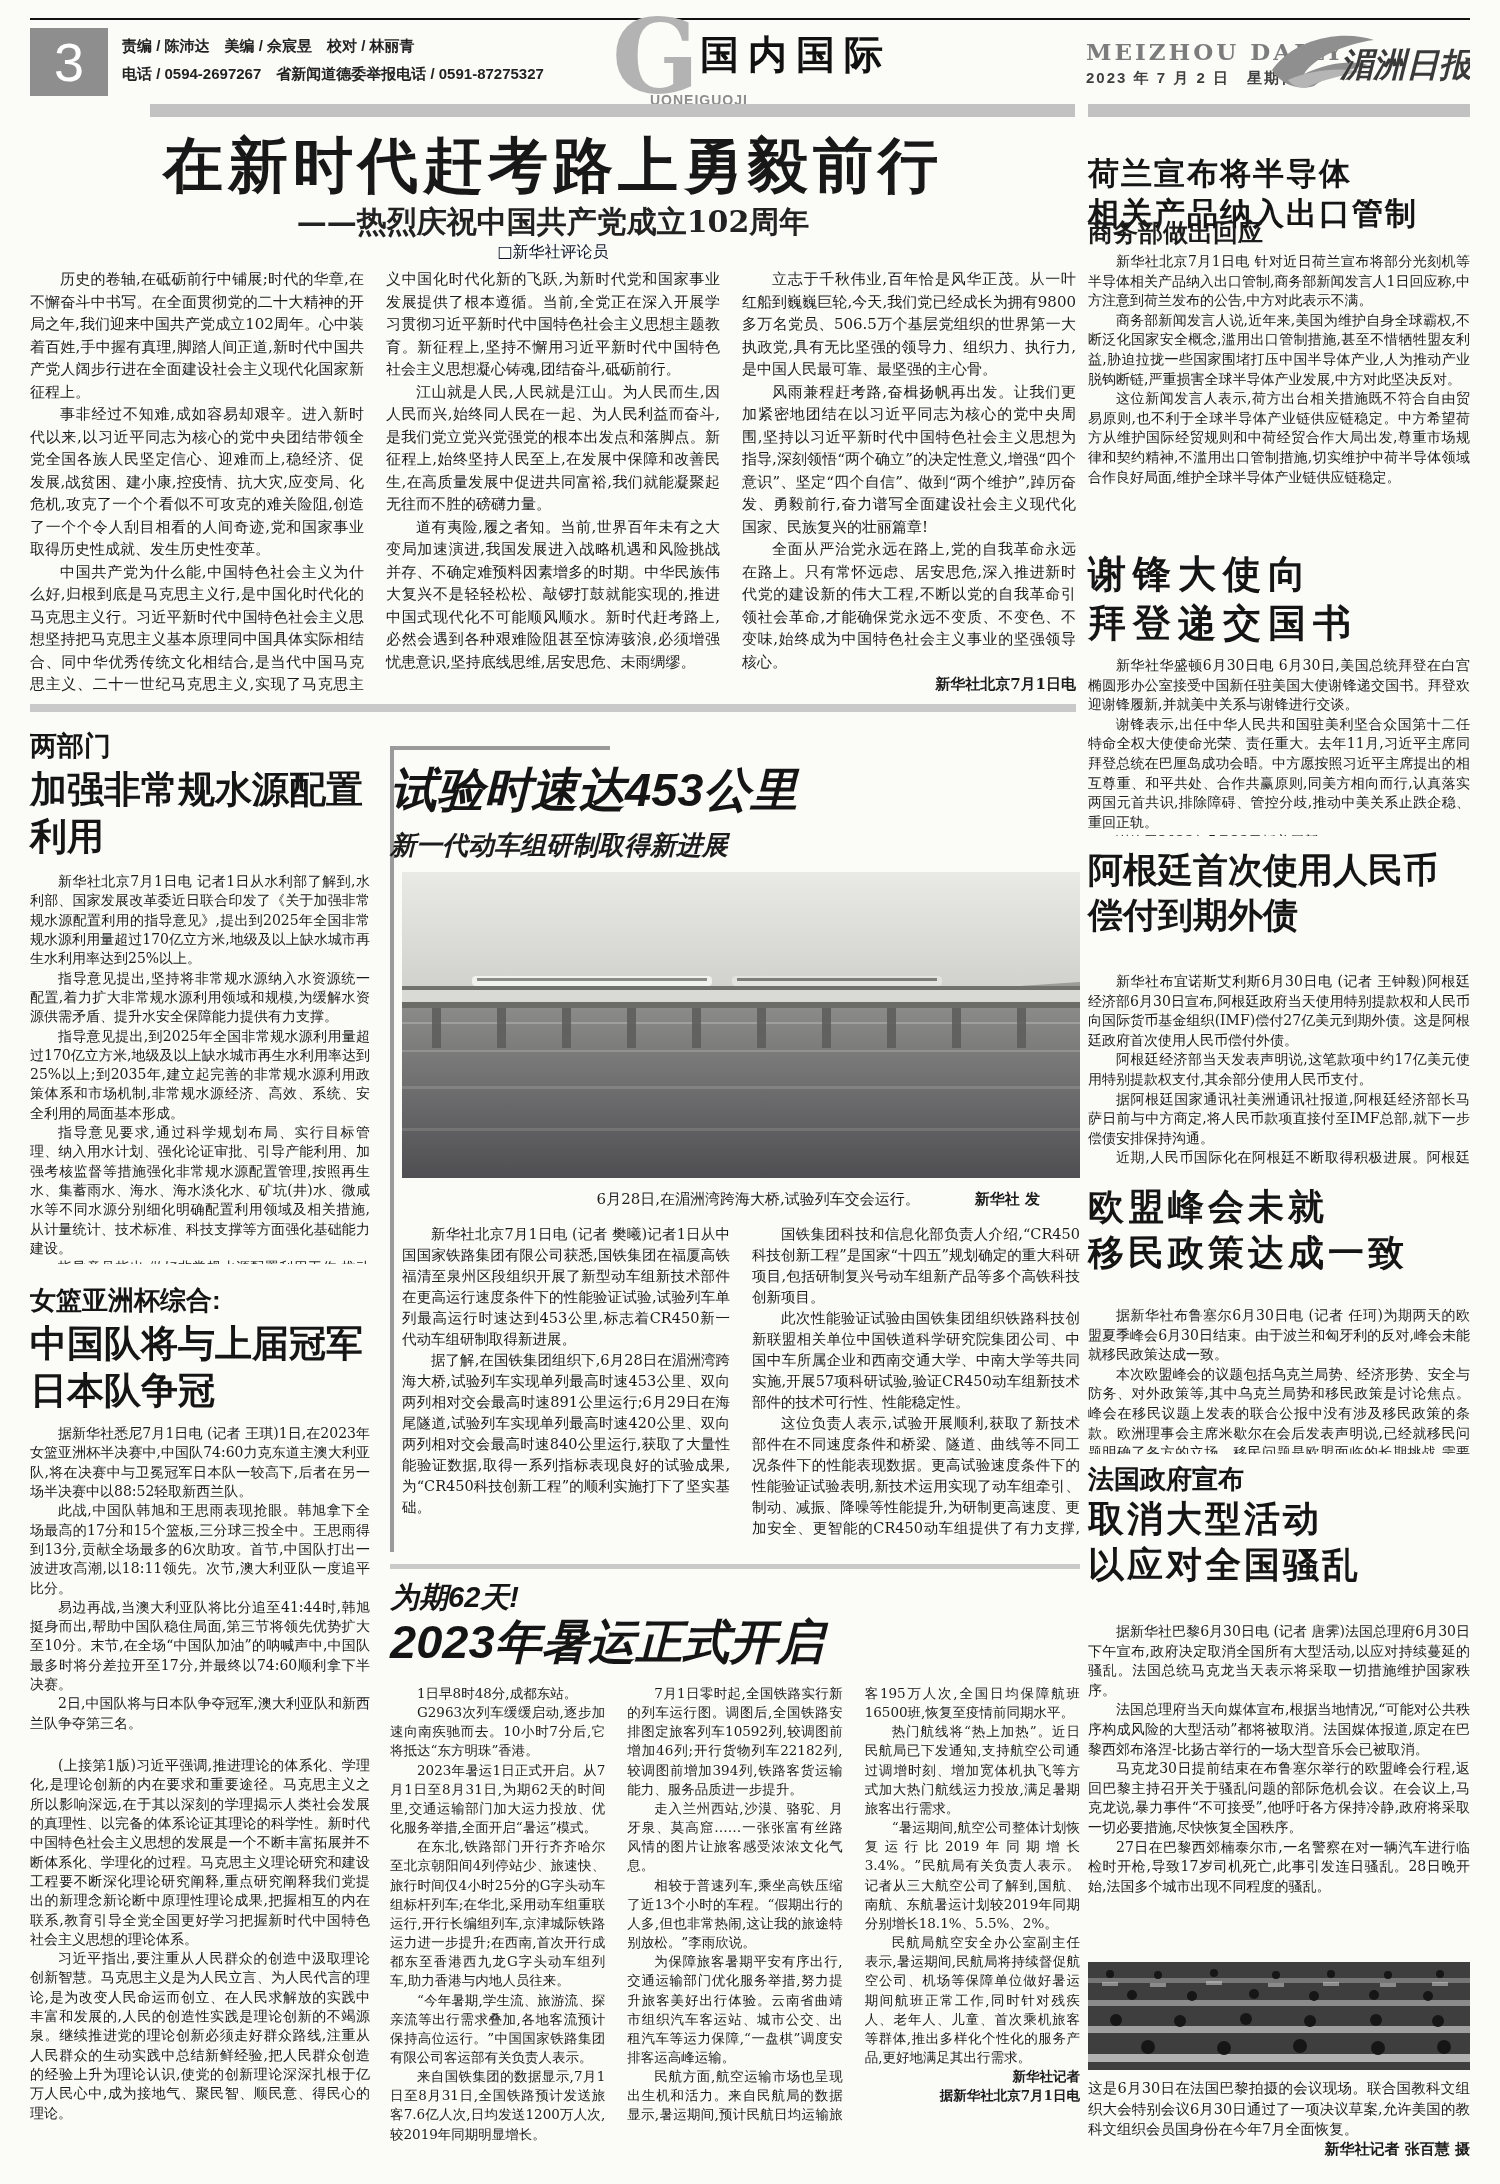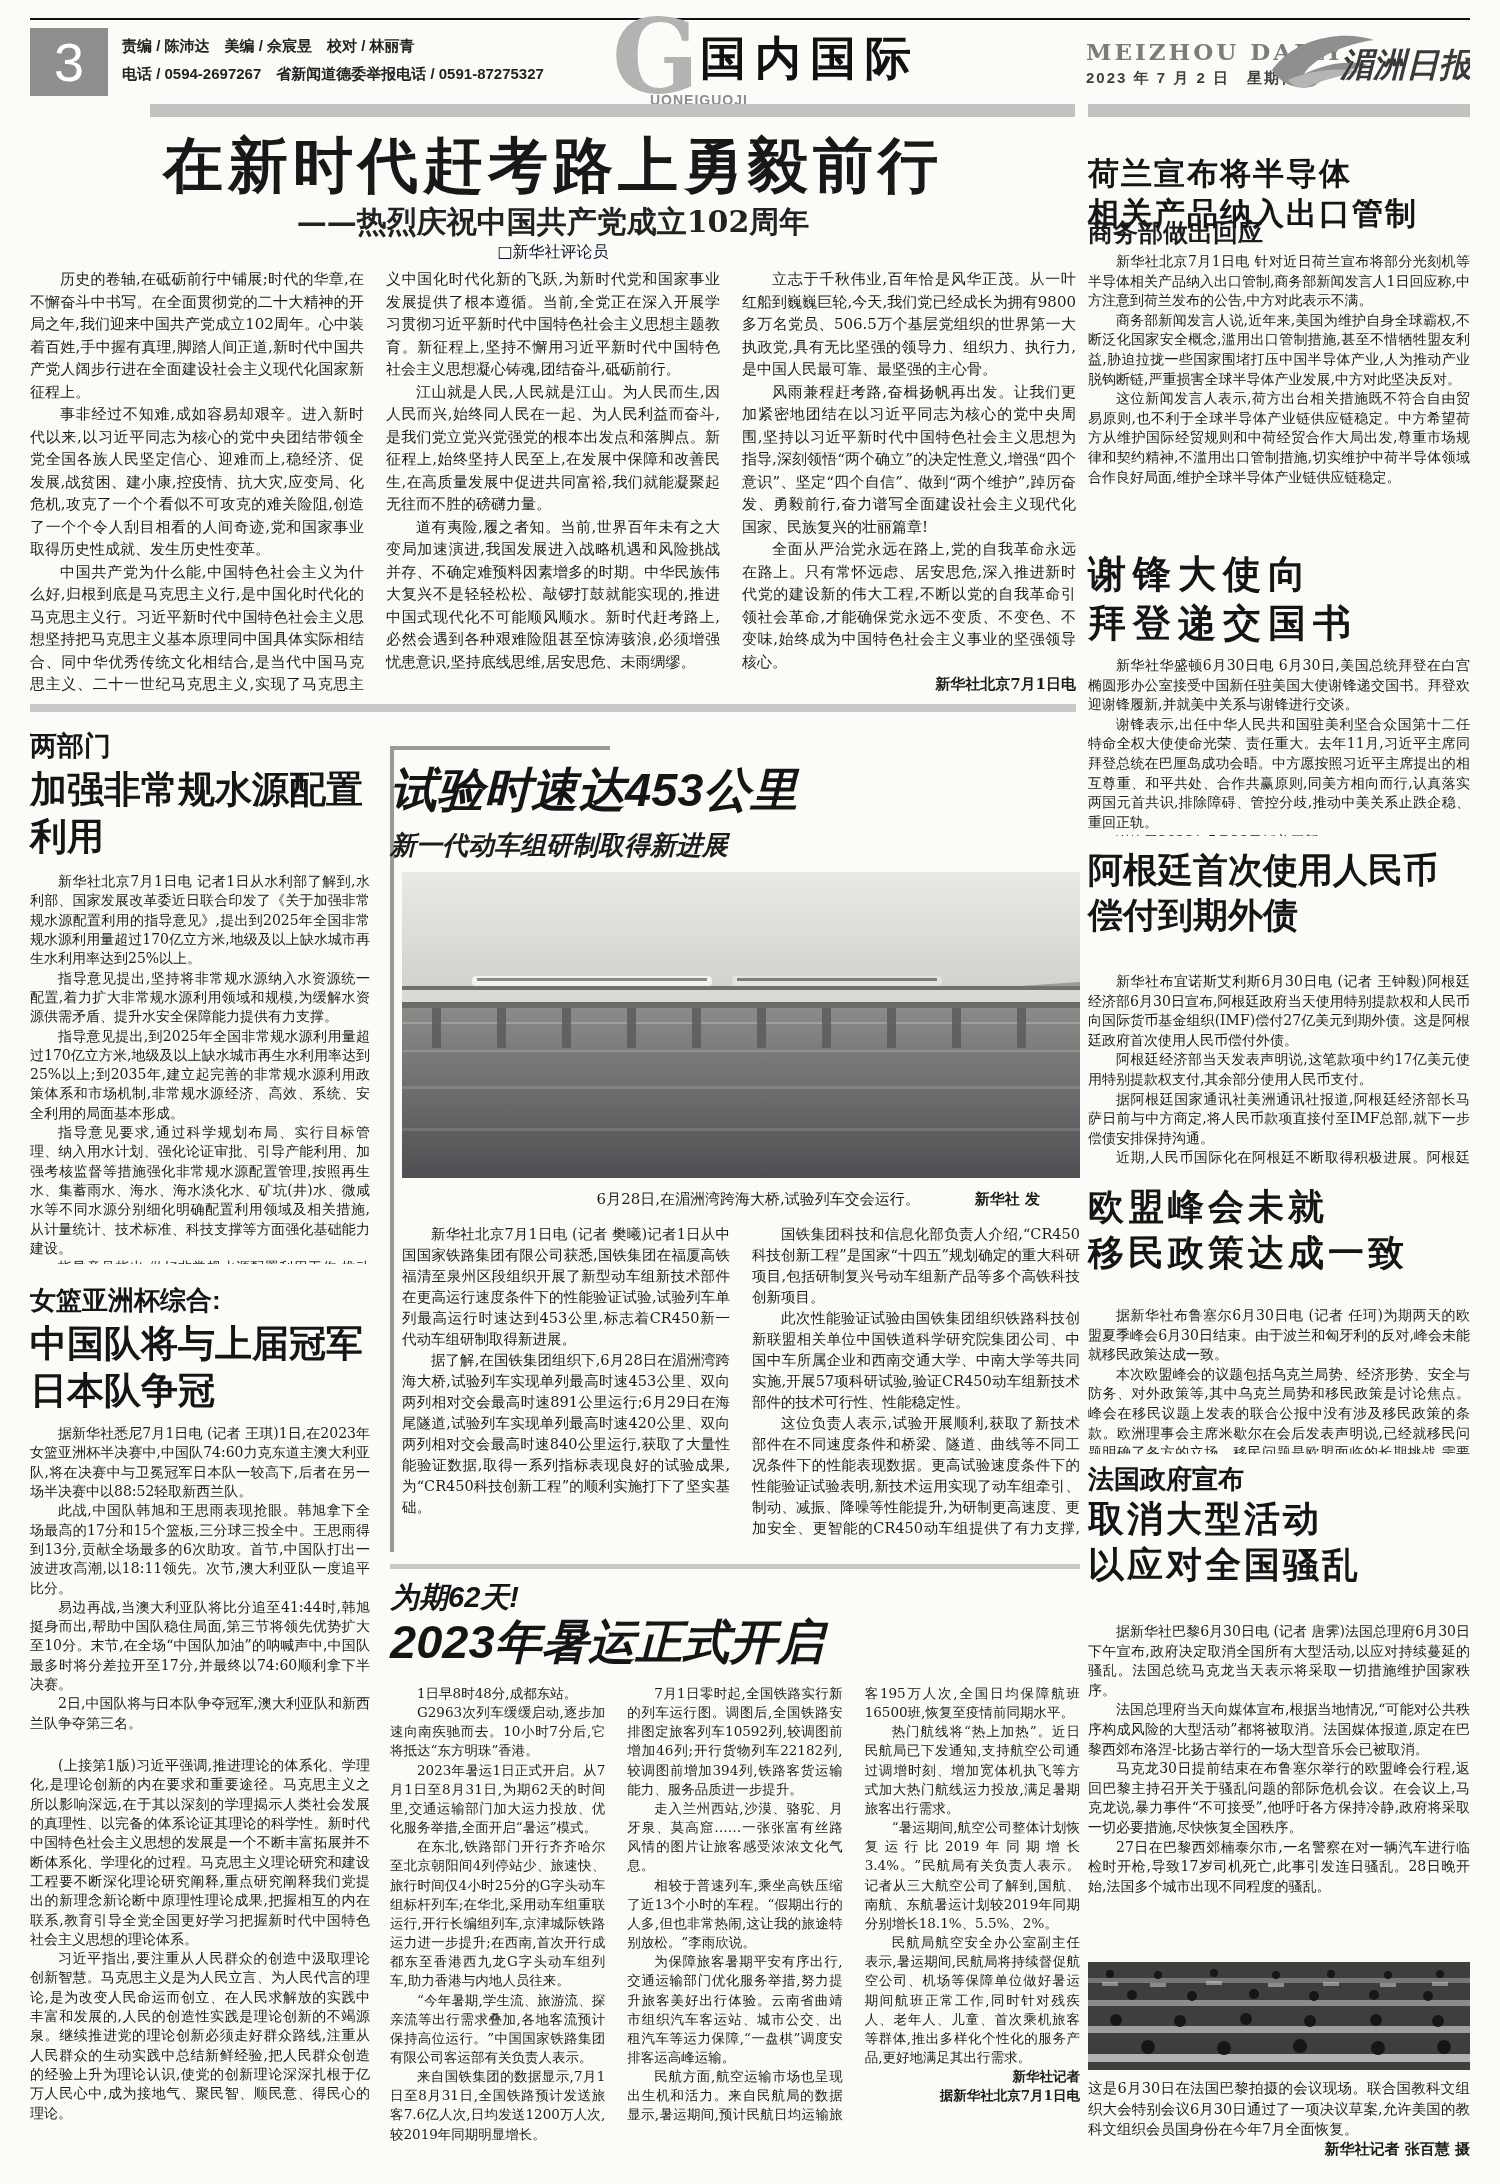--- a/index.html
+++ b/index.html
@@ -7,21 +7,21 @@
         font-family:"DejaVu Serif",serif;color:#1c1c1c;overflow:hidden;}
   .abs{position:absolute;}
   .hairline{background:#111;}
   .band{background:#c2c2c2;}
   
   .pagenum{background:#8e8e8e;color:#fff;font-family:"Liberation Sans",sans-serif;
            font-size:54px;display:flex;align-items:center;justify-content:center;font-weight:400;}
   .staff{font-family:"Liberation Sans",sans-serif;font-size:15px;font-weight:700;color:#222;line-height:1.85;}
   .gwater{font-family:"DejaVu Serif",serif;font-size:102px;font-weight:700;color:#b3b3b3;line-height:1;}
   .groman{font-family:"Liberation Sans",sans-serif;font-size:14px;font-weight:700;color:#8d8d8d;letter-spacing:1px;}
-  .edname{font-family:Liberation Sans, sans-serif;font-size:46px;font-weight:900;letter-spacing:9px;color:#111;}
+  .edname{font-family:Liberation Sans, sans-serif;font-size:39px;font-weight:900;letter-spacing:9px;color:#111;}
   .mzen{font-family:"DejaVu Serif",serif;font-size:23px;font-weight:700;color:#7c7c7c;letter-spacing:3px;}
   .mzdate{font-family:"Liberation Sans",sans-serif;font-size:15px;font-weight:700;color:#3f3f3f;letter-spacing:2px;margin-top:4px;}
   
   .h-lead{font-family:"Liberation Sans",sans-serif;font-size:60px;font-weight:900;letter-spacing:5px;
           text-align:center;color:#181818;}
   .sub-lead{font-size:30px;font-weight:700;text-align:center;color:#222;}
   .byline{font-size:16px;text-align:center;color:#0f172a;}
   .kicker{font-family:"Liberation Sans",sans-serif;font-weight:900;color:#151515;}
   .h2{font-family:"Liberation Sans",sans-serif;font-weight:900;color:#151515;line-height:1.28;}
   .center{text-align:left;font-style:italic;}

